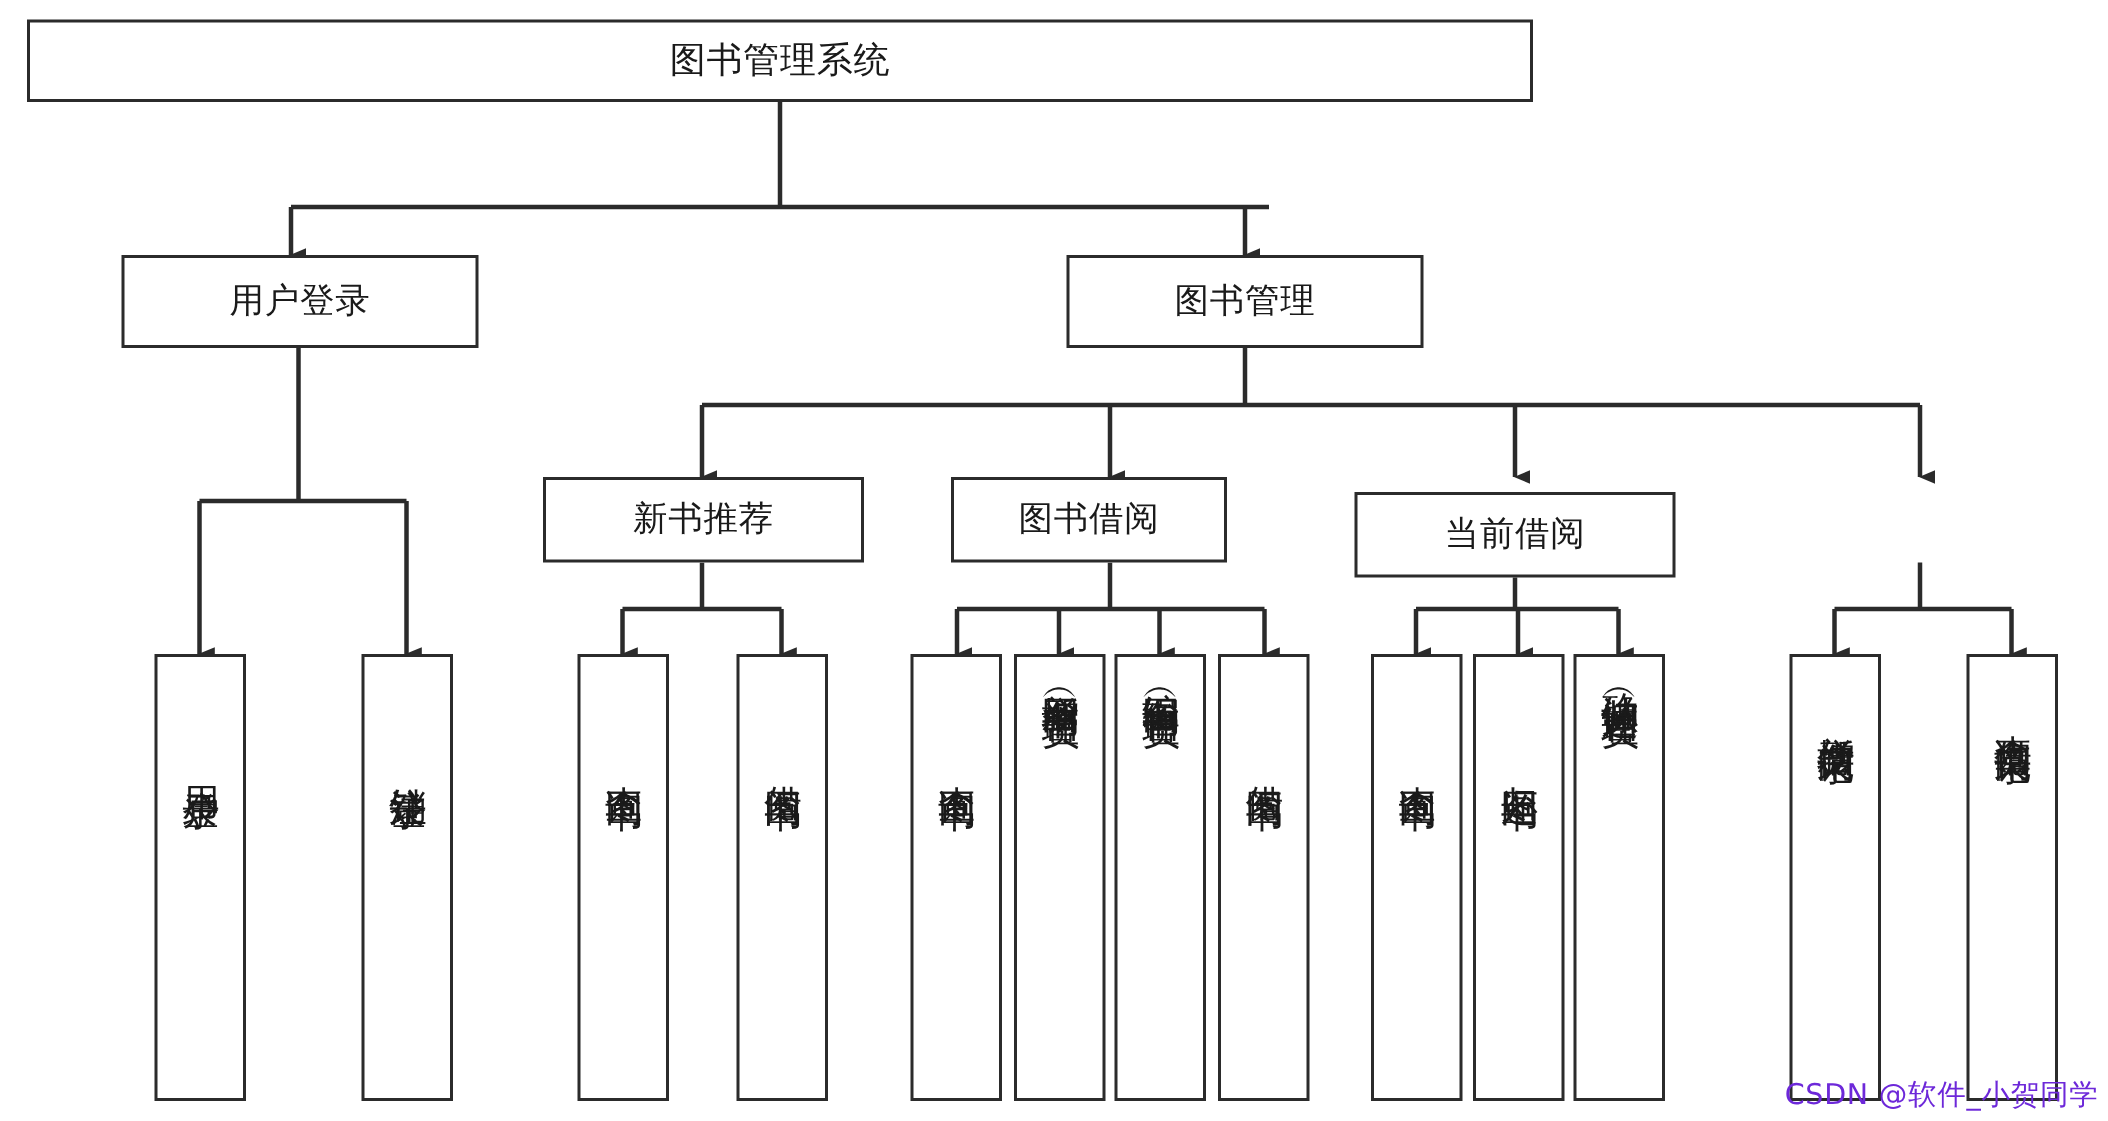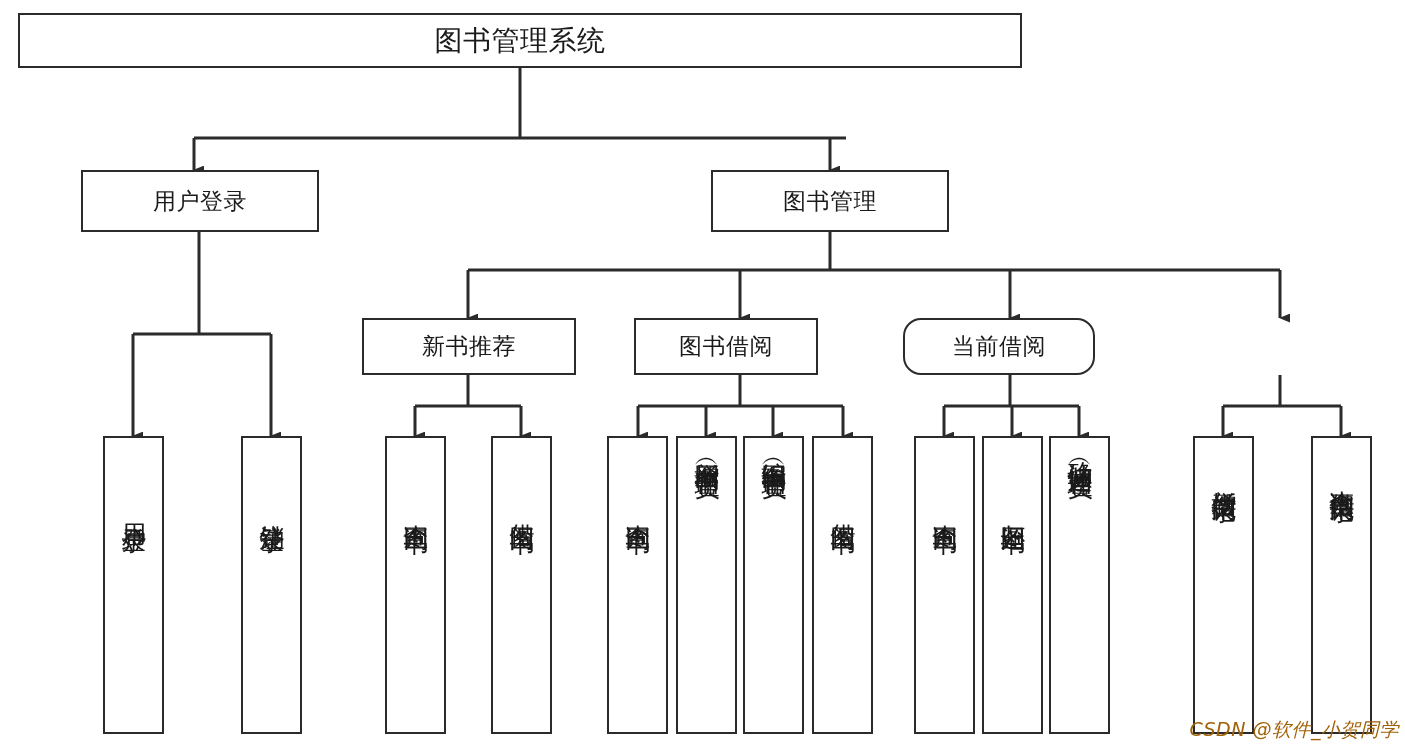--- a/index.html
+++ b/index.html
@@ -17,46 +17,45 @@
     color:#1a1a1a;
   }
   .node .lbl{
     display:block;
     text-align:center;
     line-height:1.05;
     letter-spacing:0.5px;
   }
   
   .h-node .lbl{font-size:23px;}
-  #n-root .lbl{font-size:28px;}
+  #n-root .lbl{font-size:24px;}
   
   .v-node{
     align-items:flex-start;
     justify-content:center;
     padding-top:6px;
   }
   .v-node .lbl{
     writing-mode:vertical-rl;
     text-orientation:upright;
     font-size:25px;
     line-height:1.12;
     letter-spacing:2px;
     white-space:nowrap;
   }
   .v-node.tall .lbl{font-size:25px;}
   #watermark{
     position:absolute;
     right:6px;
     bottom:4px;
     font-size:19px;
-    color:#a16207;
+    color:#6d28d9;
     white-space:nowrap;
     letter-spacing:0.5px;
     pointer-events:none;
-    font-style:italic;
   }
 </style>
 </head>
 <body>
 
 <div id="stage">
 
   <svg id="wires" viewBox="0 0 1405 747" xmlns="http://www.w3.org/2000/svg">
     <defs>
       <marker id="arw" markerWidth="9" markerHeight="11" refX="4.5" refY="10.2" orient="auto" markerUnits="userSpaceOnUse">
@@ -117,21 +116,21 @@
   <div class="node h-node" style="left:362px;top:318px;width:214px;height:57px;">
     <span class="lbl">新书推荐</span>
   </div>
 
   <div class="node h-node" style="left:711px;top:170px;width:238px;height:62px;">
     <span class="lbl">图书管理</span>
   </div>
   <div class="node h-node" style="left:634px;top:318px;width:184px;height:57px;">
     <span class="lbl">图书借阅</span>
   </div>
-  <div class="node h-node" style="left:903px;top:318px;width:192px;height:57px;border-radius:18px;">
+  <div class="node h-node" style="left:903px;top:328px;width:214px;height:57px;">
     <span class="lbl">当前借阅</span>
   </div>
 
   <div class="node v-node" style="left:103px;top:436px;width:61px;height:298px;padding-top:66px;">
     <span class="lbl">用户登录</span>
   </div>
   <div class="node v-node" style="left:241px;top:436px;width:61px;height:298px;padding-top:66px;">
     <span class="lbl">注销登录</span>
   </div>
 

